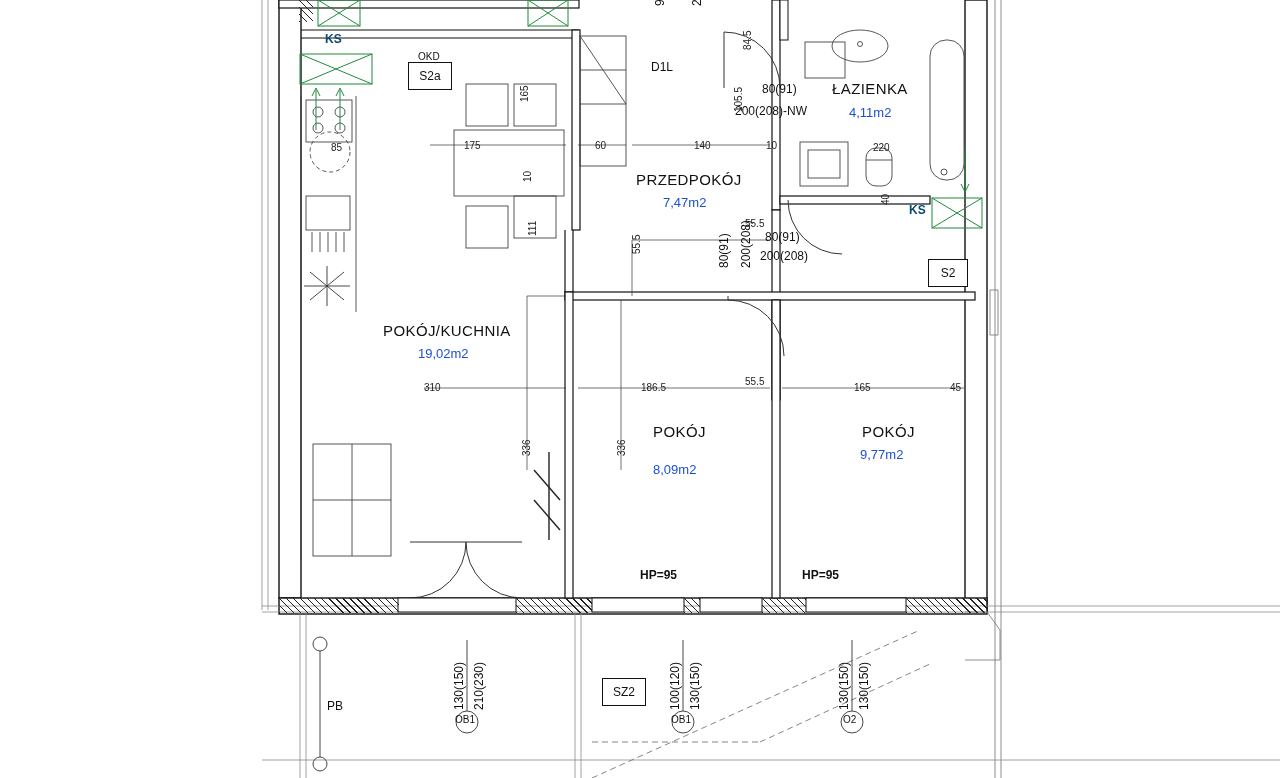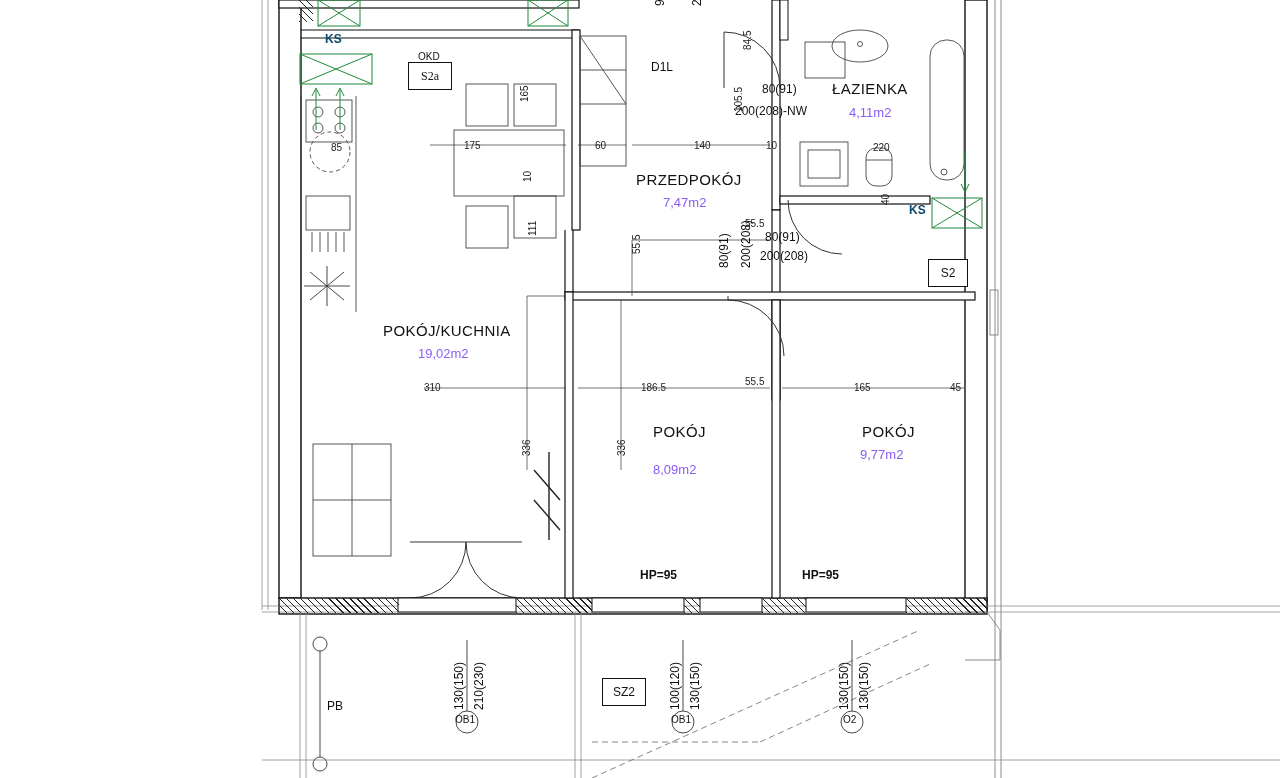--- a/index.html
+++ b/index.html
@@ -1,20 +1,20 @@
 <!DOCTYPE html>
 <html><head>
 <meta charset="utf-8">
 <style>
   html,body{margin:0;padding:0;background:#ffffff;}
   body{width:1280px;height:778px;overflow:hidden;font-family:"Liberation Sans",sans-serif;color:#1a1a1a;}
   #plan{position:relative;width:1280px;height:778px;background:#fff;}
   .lbl{position:absolute;white-space:nowrap;}
   .room-name{font-size:15px;letter-spacing:.4px;color:#111;}
-  .room-area{font-size:13px;color:#8b5cf6;}
+  .room-area{font-size:13px;color:#1d4ed8;}
   .dim{font-size:10px;color:#222;}
   .code{font-size:12px;color:#111;}
   .code-sm{font-size:10px;color:#111;}
   .tagbox{position:absolute;border:1px solid #111;background:#fff;font-size:12px;display:flex;align-items:center;justify-content:center;color:#111;}
   .ks{position:absolute;font-size:12px;color:#0c4a6e;font-weight:bold;}
   svg.overlay{position:absolute;left:0;top:0;width:1280px;height:778px;}
   .hatch{position:absolute;background:repeating-linear-gradient(45deg,#222 0 1px,transparent 1px 5px);}
 </style>
 </head>
 <body>
@@ -246,21 +246,21 @@
   <div class="lbl code" style="left:739px;top:268px;transform:rotate(-90deg);transform-origin:left top;">200(208)</div>
   <div class="lbl code-sm" style="left:418px;top:15px;margin-top:36px;">OKD</div>
 
   <div class="lbl code" style="left:452px;top:710px;transform:rotate(-90deg);transform-origin:left top;">130(150)</div>
   <div class="lbl code" style="left:472px;top:710px;transform:rotate(-90deg);transform-origin:left top;">210(230)</div>
   <div class="lbl code" style="left:668px;top:710px;transform:rotate(-90deg);transform-origin:left top;">100(120)</div>
   <div class="lbl code" style="left:688px;top:710px;transform:rotate(-90deg);transform-origin:left top;">130(150)</div>
   <div class="lbl code" style="left:837px;top:710px;transform:rotate(-90deg);transform-origin:left top;">130(150)</div>
   <div class="lbl code" style="left:857px;top:710px;transform:rotate(-90deg);transform-origin:left top;">130(150)</div>
 
-  <div class="tagbox" style="left:408px;top:62px;width:42px;height:26px;font-family:Liberation Serif, serif;">S2a</div>
+  <div class="tagbox" style="left:408px;top:62px;width:42px;height:26px;">S2a</div>
   <div class="tagbox" style="left:928px;top:259px;width:38px;height:26px;">S2</div>
   <div class="tagbox" style="left:602px;top:678px;width:42px;height:26px;">SZ2</div>
   <div class="lbl code" style="left:327px;top:699px;">PB</div>
   <div class="lbl code-sm" style="left:455px;top:714px;">OB1</div>
   <div class="lbl code-sm" style="left:671px;top:714px;">OB1</div>
   <div class="lbl code-sm" style="left:843px;top:714px;">O2</div>
 
   <div class="ks" style="left:325px;top:32px;">KS</div>
   <div class="ks" style="left:909px;top:203px;">KS</div>
 

